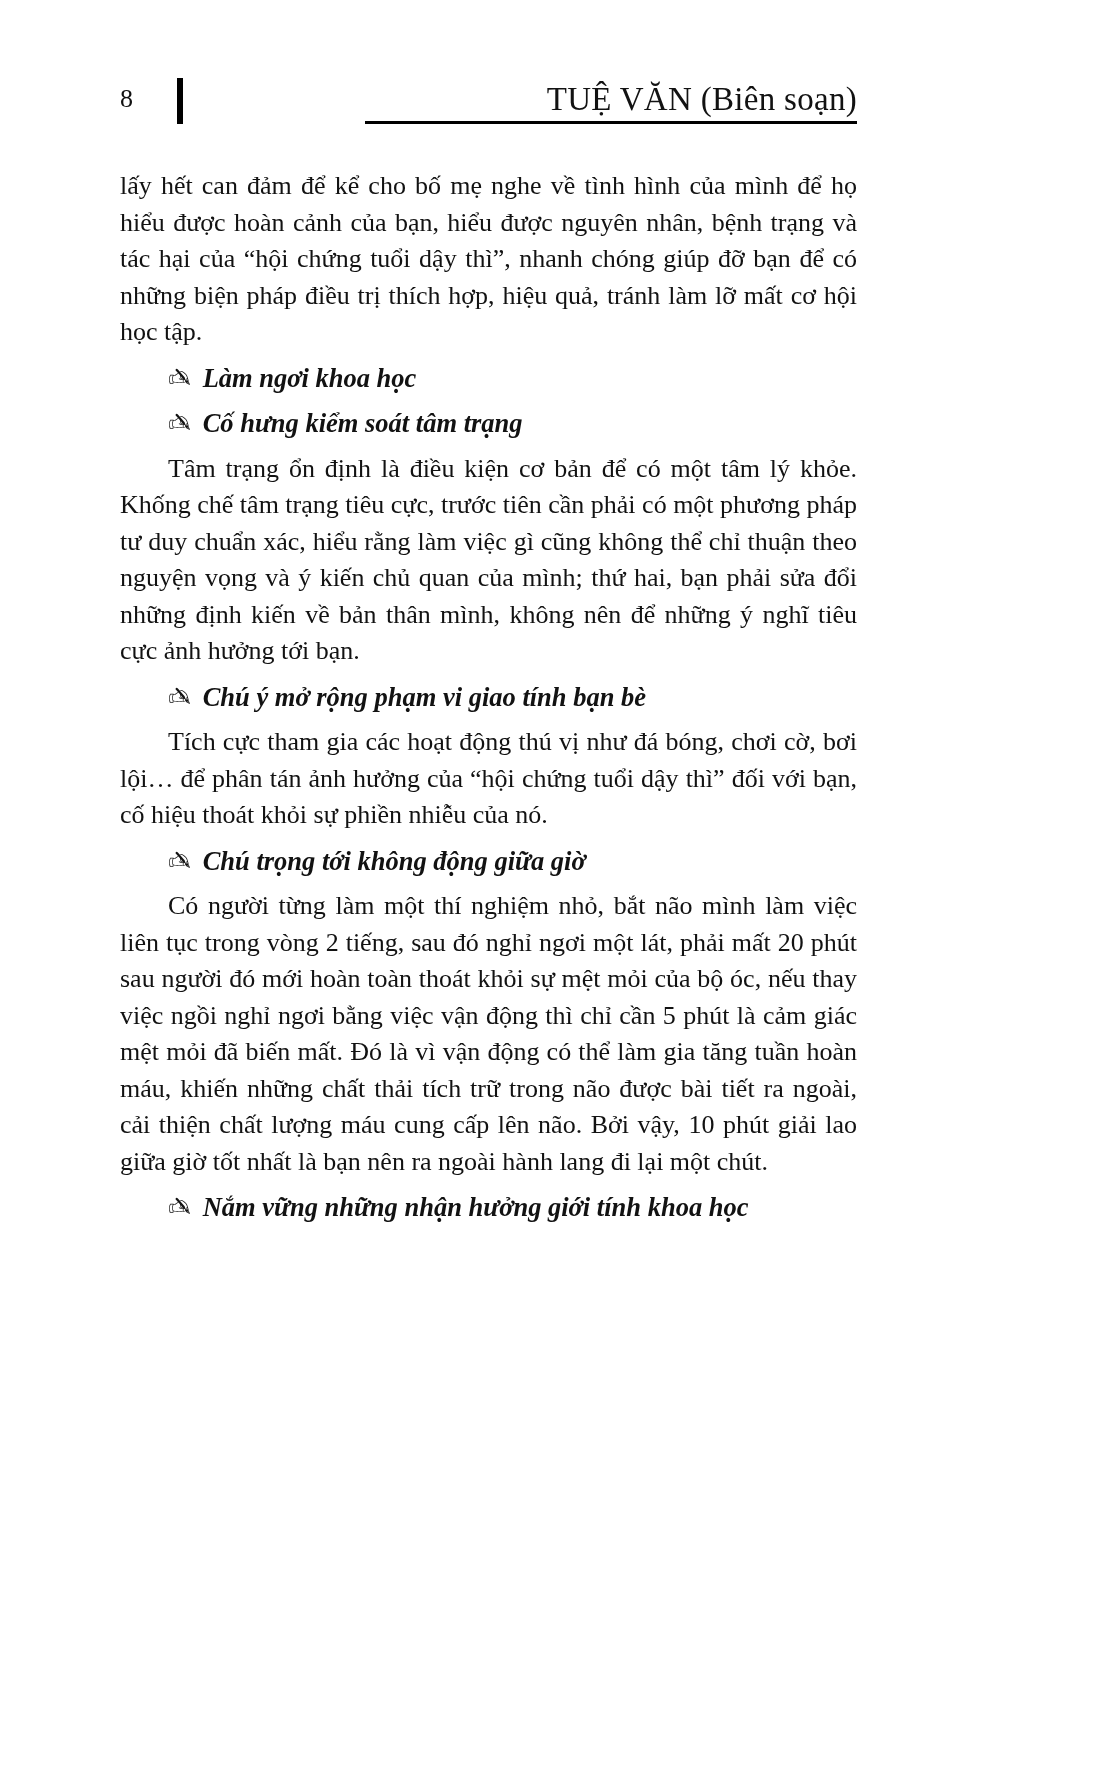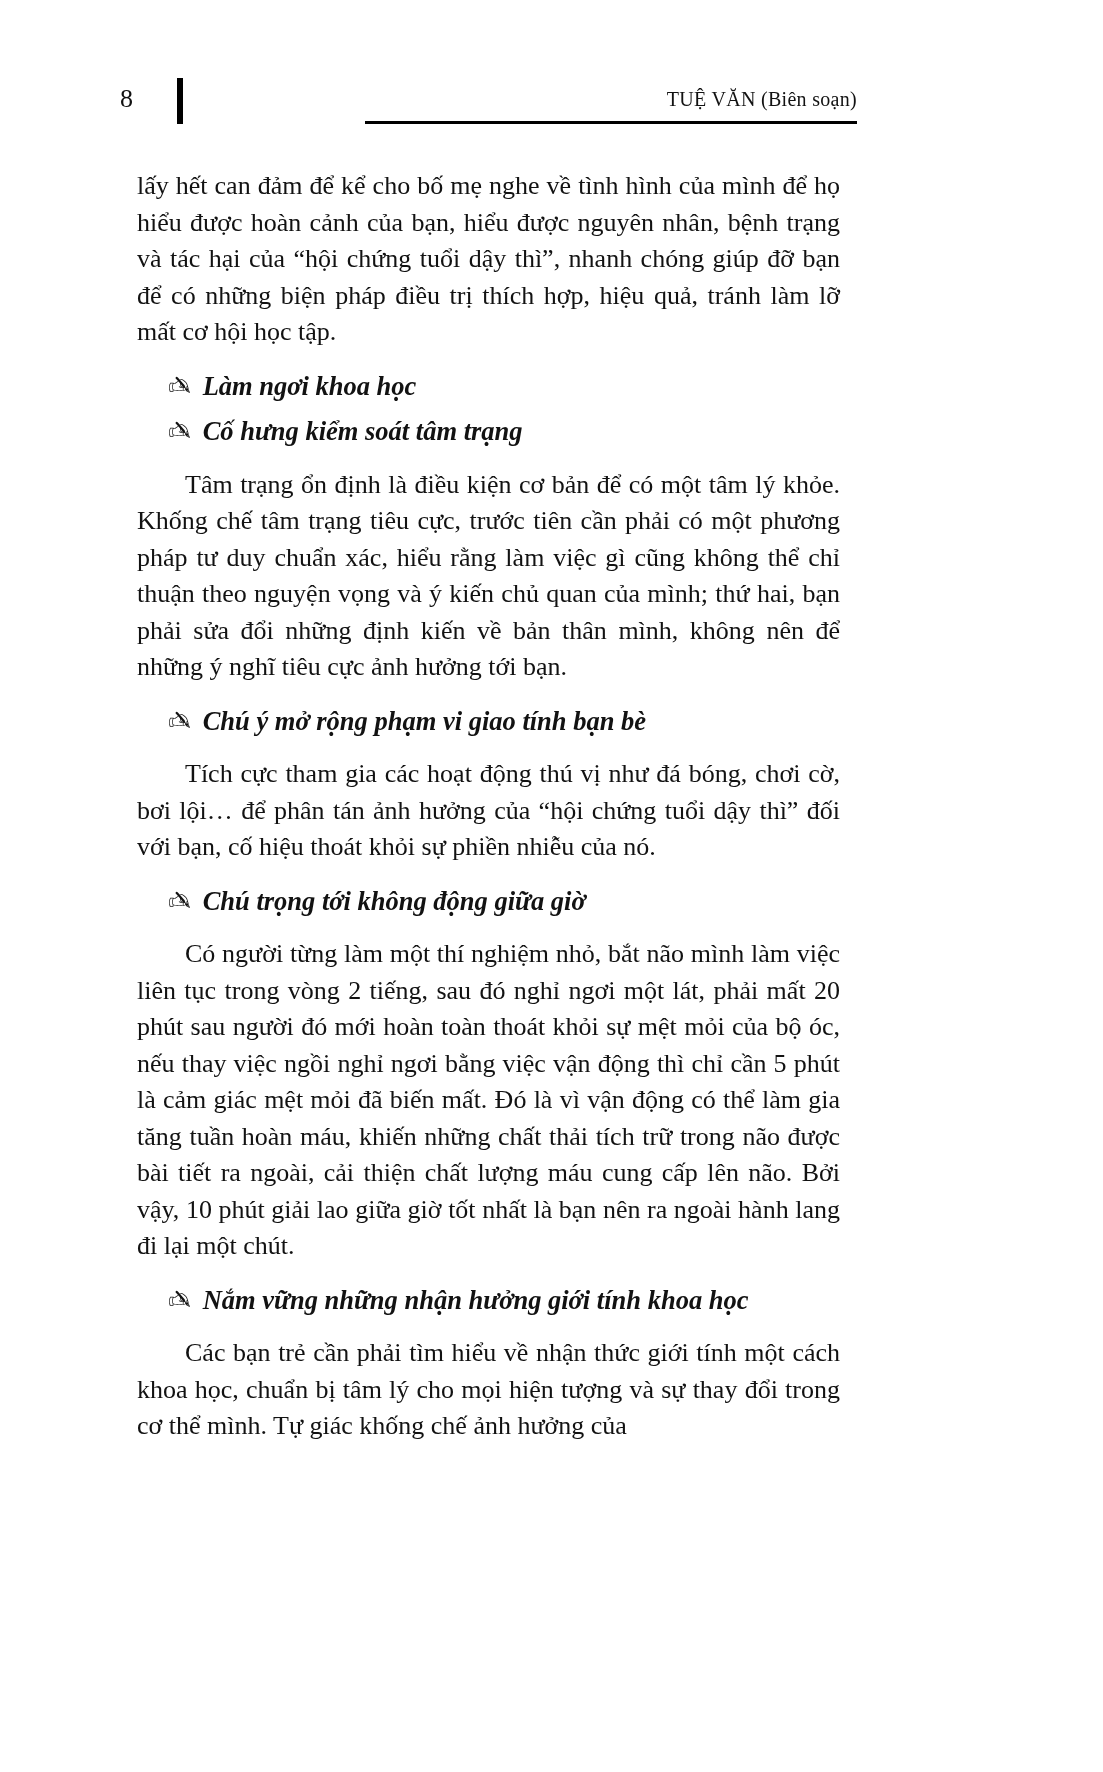--- a/index.html
+++ b/index.html
@@ -34,40 +34,40 @@
     height: 46px;
     background: #000;
     margin-left: 44px;
     margin-top: -6px;
   }
   .header-right {
     width: 492px;
     text-align: right;
   }
   .running-header {
-    font-size: 20px;
+    font-size: 33px;
     line-height: 30px;
     letter-spacing: 0.3px;
     margin-left: 8px;
   }
   .header-rule {
     height: 2.5px;
     background: #000;
     margin-top: 7px;
     width: 100%;
   }
 
   
   .body-text {
     font-size: 26px;
     line-height: 36.5px;
     text-align: justify;
   }
   p.para {
-    margin: 17px;
+    margin: 0;
     text-indent: 48px;
   }
   p.para.first {
     text-indent: 0;
   }
   .heading {
     margin: 9px 0 9px 0;
     padding-left: 48px;
     font-size: 26.5px;
     line-height: 36.5px;
@@ -125,17 +125,16 @@
     <h3 class="heading">
       <span class="orn">✍</span><span>Chú trọng tới không động giữa giờ</span>
     </h3>
 
     <p class="para">Có người từng làm một thí nghiệm nhỏ, bắt não mình làm việc liên tục trong vòng 2 tiếng, sau đó nghỉ ngơi một lát, phải mất 20 phút sau người đó mới hoàn toàn thoát khỏi sự mệt mỏi của bộ óc, nếu thay việc ngồi nghỉ ngơi bằng việc vận động thì chỉ cần 5 phút là cảm giác mệt mỏi đã biến mất. Đó là vì vận động có thể làm gia tăng tuần hoàn máu, khiến những chất thải tích trữ trong não được bài tiết ra ngoài, cải thiện chất lượng máu cung cấp lên não. Bởi vậy, 10 phút giải lao giữa giờ tốt nhất là bạn nên ra ngoài hành lang đi lại một chút.</p>
 
     <h3 class="heading">
       <span class="orn">✍</span><span>Nắm vững những nhận hưởng giới tính khoa học</span>
     </h3>
 
-    <p class="para">Các bạn trẻ cần phải tìm hiểu về nhận thức giới tính một cách khoa học, chuẩn bị tâm lý cho mọi hiện tượng và sự thay đổi trong cơ thể mình. Tự giác khống chế ảnh hưởng của</p>
 
   </main>
 
 </div>
 
 </body></html>

